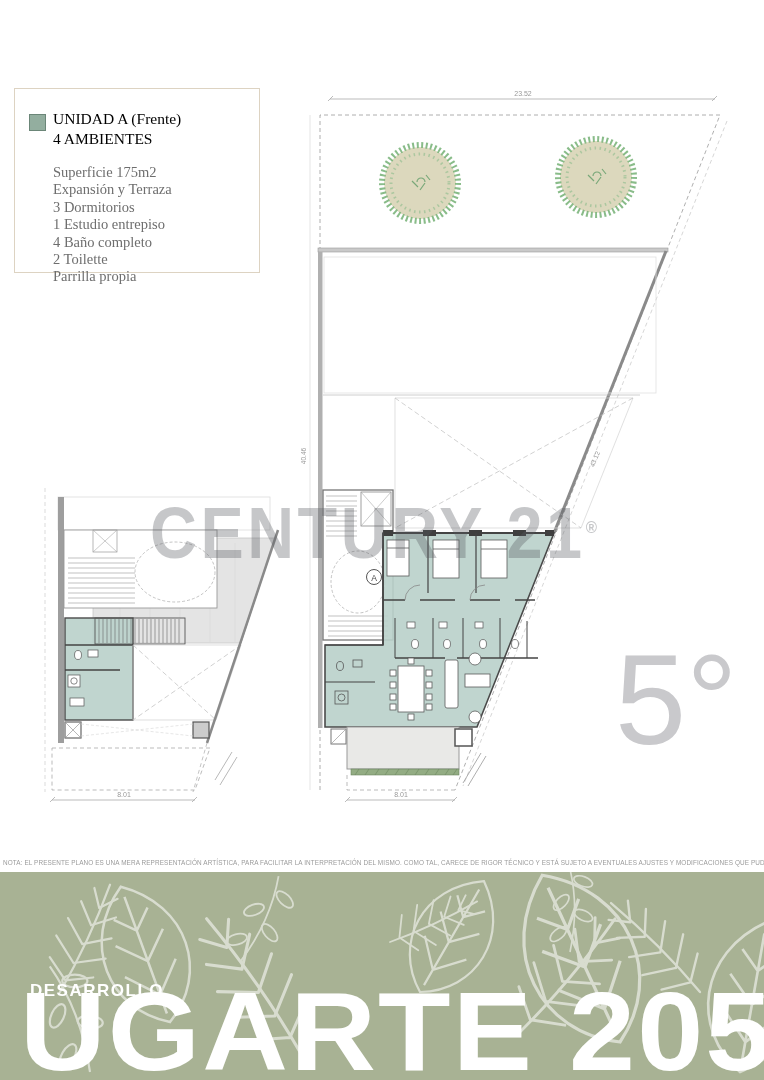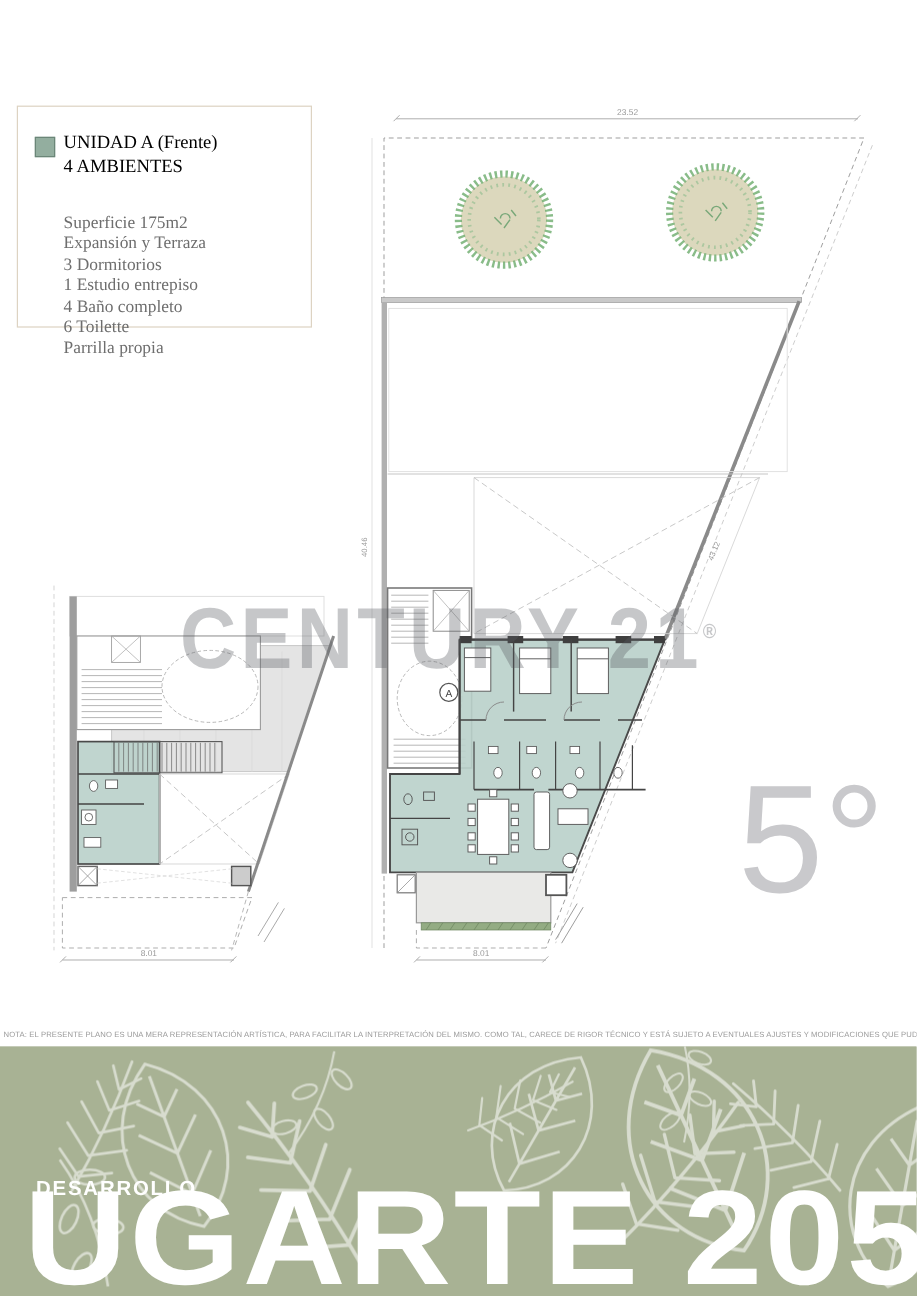--- a/index.html
+++ b/index.html
@@ -6,21 +6,21 @@
   #page{position:relative;width:764px;height:1080px;background:#fff;overflow:hidden;
         font-family:"Liberation Sans",sans-serif;}
   
   .legend{position:absolute;left:14px;top:88px;width:244px;height:183px;
           border:1px solid #ddd3c2;background:#fff;overflow:visible;z-index:4;}
   .legend .swatch{position:absolute;left:14px;top:25px;width:15px;height:15px;
           background:#93ae9f;border:1px solid #6b8678;}
   .legend .ttl{position:absolute;left:38px;top:20px;font-family:"Liberation Serif",serif;
           font-size:15.5px;line-height:20px;color:#000000;white-space:nowrap;}
   .legend .det{position:absolute;left:38px;top:75px;font-family:"Liberation Serif",serif;
-          font-size:14.5px;line-height:17.4px;color:#6e6e6e;white-space:nowrap;margin-top:14px;}
+          font-size:14.5px;line-height:17.4px;color:#6e6e6e;white-space:nowrap;}
   
   .watermark{position:absolute;left:150px;top:497px;z-index:6;white-space:nowrap;
           font-weight:700;font-size:72px;letter-spacing:4px;line-height:1;
           color:rgba(88,90,96,0.34);transform:scaleX(0.9);transform-origin:left top;}
   .watermark sup{font-size:17px;letter-spacing:0;}
   
   .floor-num{position:absolute;left:615px;top:636px;font-size:128px;line-height:1;
           font-weight:400;color:#c9c9cc;z-index:2;}
   .floor-word{position:absolute;left:618px;top:741px;font-size:44px;line-height:1;
           font-weight:700;letter-spacing:2px;color:#b3b3b6;z-index:2;}
@@ -49,21 +49,21 @@
     <div class="ttl">
       <div>UNIDAD A (Frente)</div>
       <div>4 AMBIENTES</div>
     </div>
     <div class="det">
       <div>Superficie 175m2</div>
       <div>Expansión y Terraza</div>
       <div>3 Dormitorios</div>
       <div>1 Estudio entrepiso</div>
       <div>4 Baño completo</div>
-      <div>6 Toilette</div>
+      <div>2 Toilette</div>
       <div>Parrilla propia</div>
     </div>
   </div>
 
   <svg class="plan" style="left:295px;top:88px" width="450" height="725" viewBox="0 0 450 725">
     <defs>
       <g id="treeShape">
         <circle r="36" fill="#dcd8bd"></circle>
         <circle r="38" fill="none" stroke="#74b074" stroke-width="6" stroke-dasharray="2 2.5" opacity="0.85"></circle>
         <circle r="29" fill="none" stroke="#8cbd8c" stroke-width="3" stroke-dasharray="1.5 3.5" opacity="0.6"></circle>

